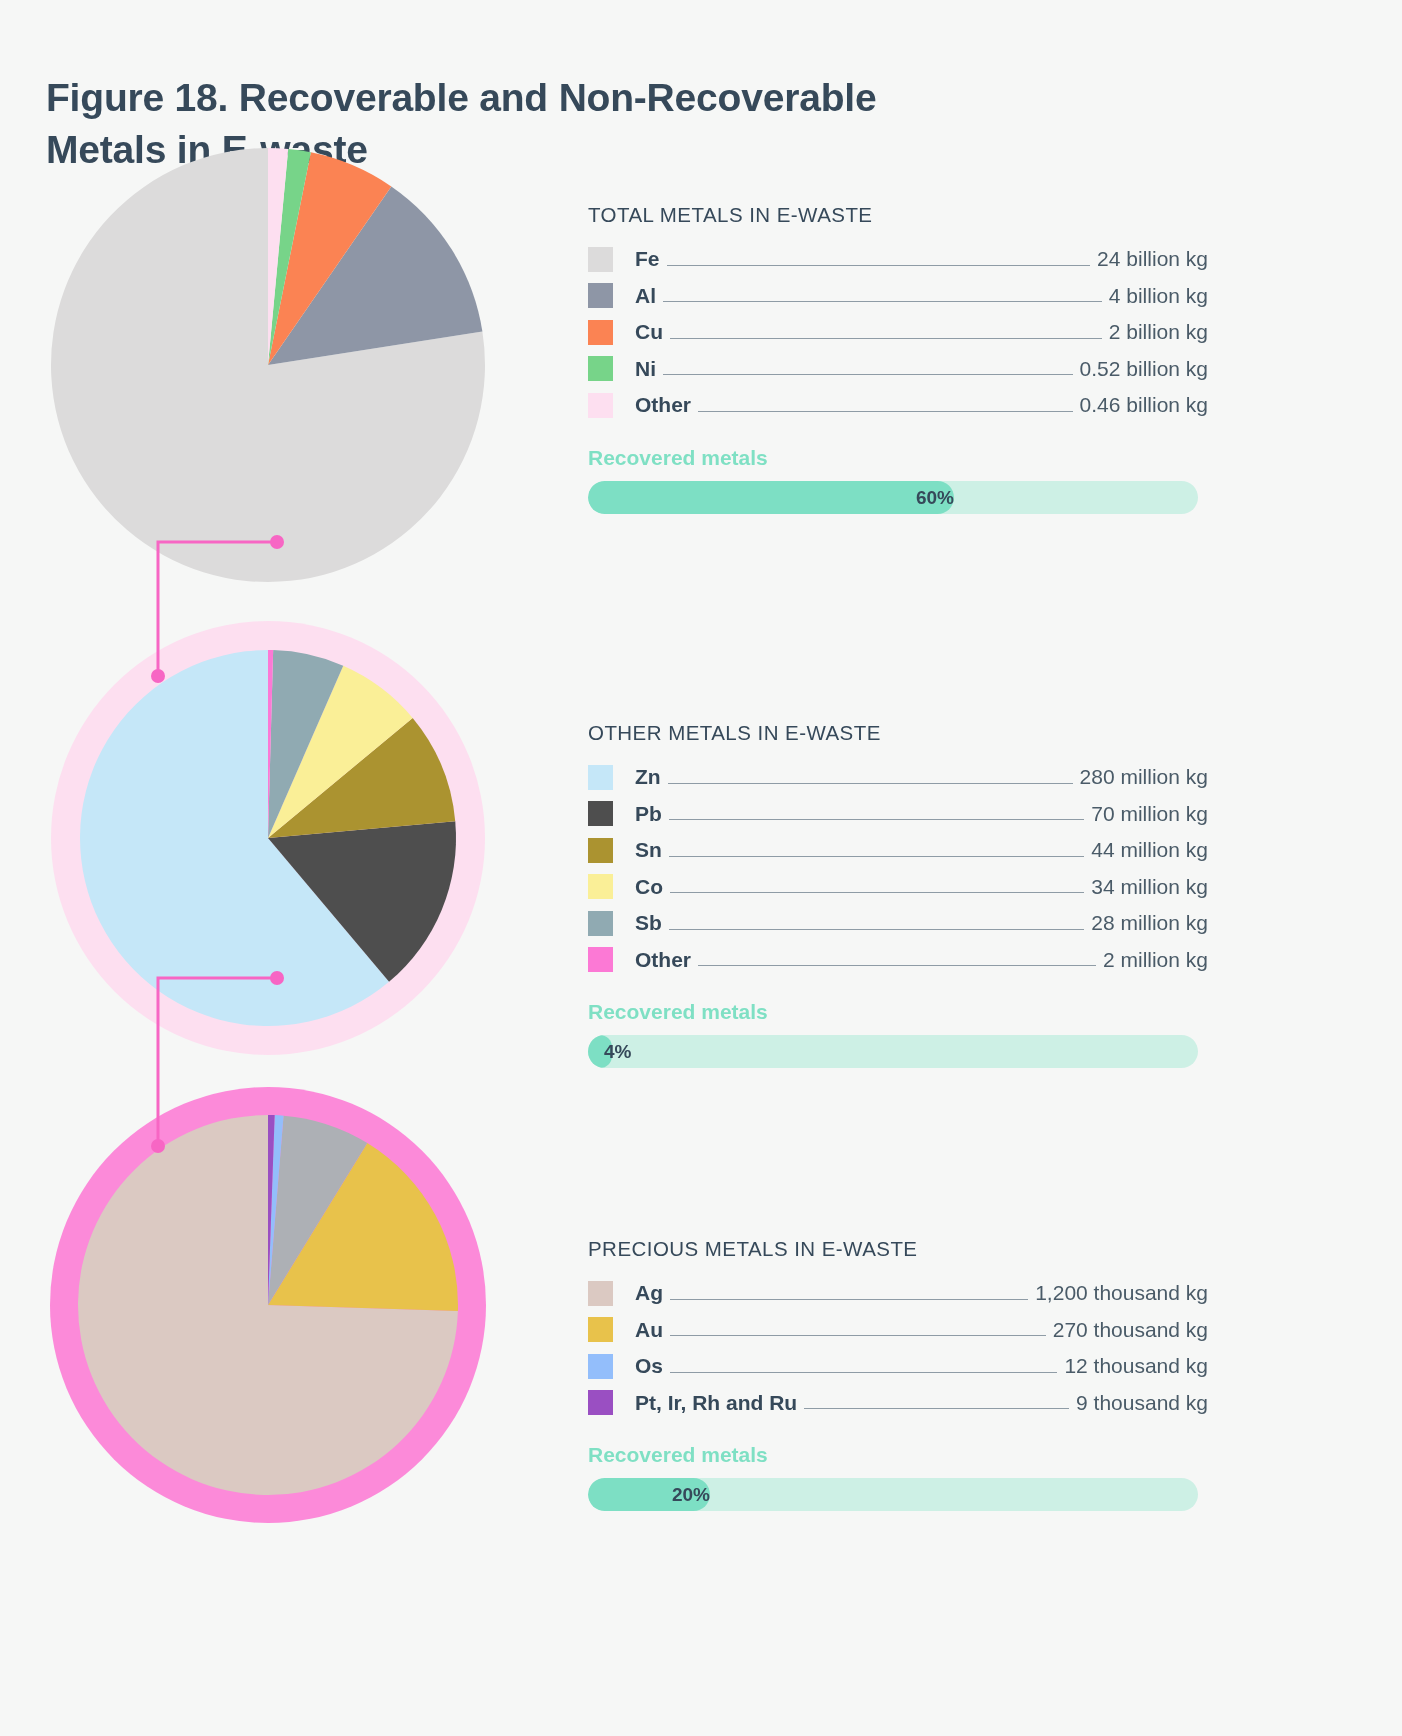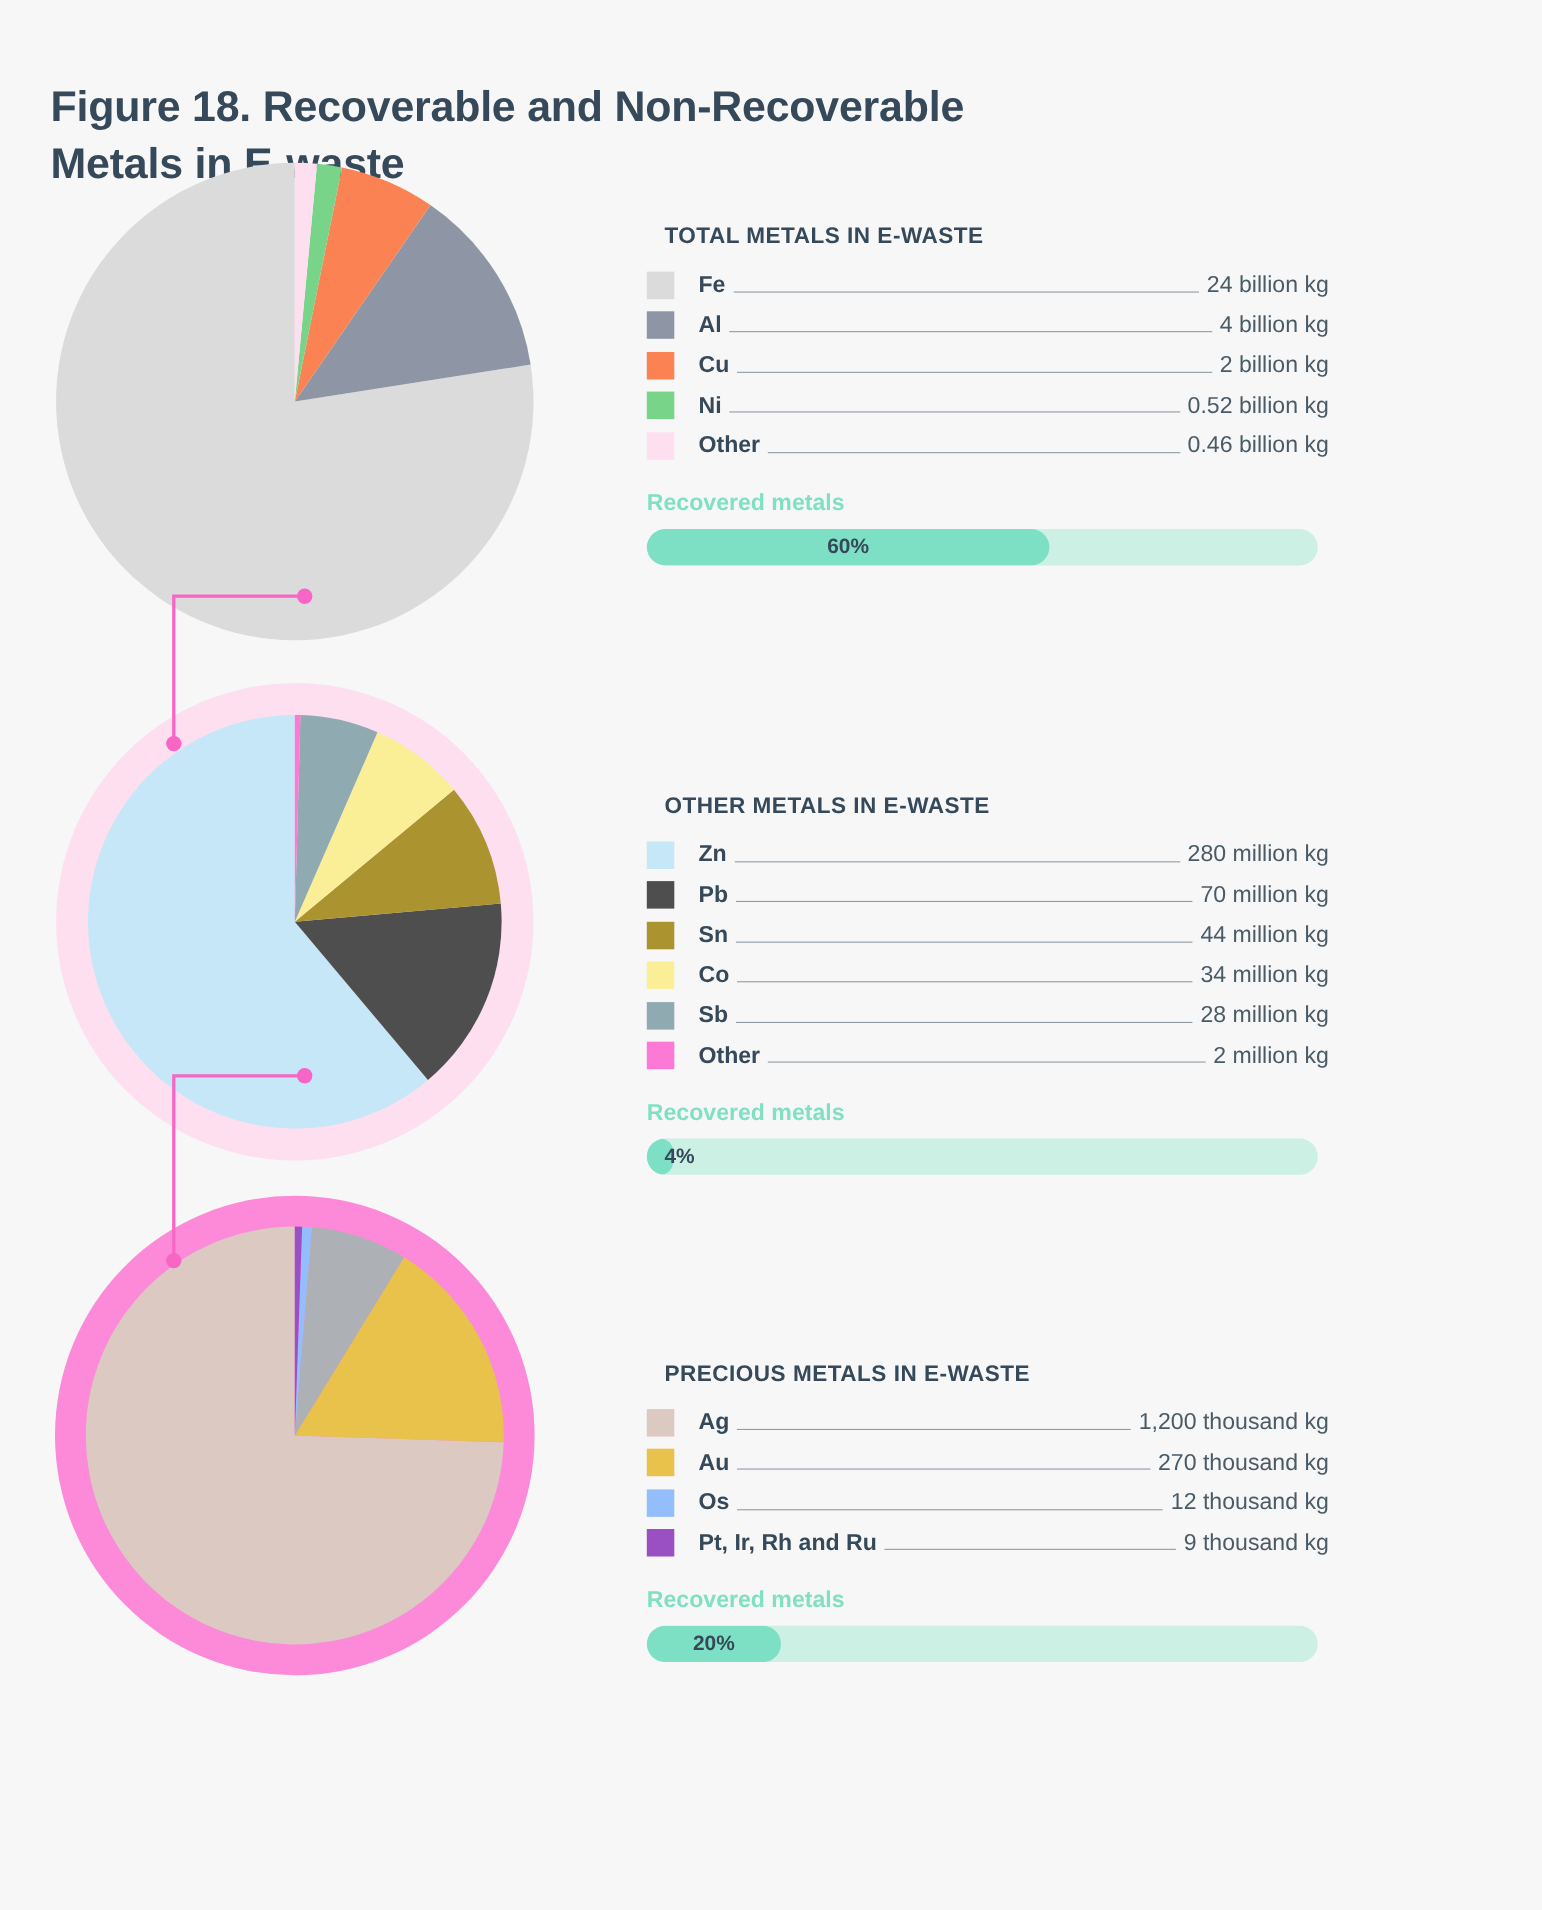--- a/index.html
+++ b/index.html
@@ -44,24 +44,24 @@
   }
 
   
   .block {
     position: absolute;
     width: 620px;
     left: 588px;
   }
   .block-title {
     font-size: 20.5px;
-    font-weight: bold;
+    font-weight: normal;
     letter-spacing: 0.45px;
     color: #36495a;
-    margin: 0 0 14px 16px;
+    margin: 0 0 14px 0;
   }
   .legend-row {
     display: flex;
     align-items: center;
     height: 36.5px;
   }
   .swatch {
     width: 25px;
     height: 25px;
     flex: 0 0 25px;
@@ -112,21 +112,21 @@
     position: absolute;
     top: 0;
     height: 33px;
     line-height: 33px;
     font-size: 19px;
     font-weight: bold;
     color: #36495a;
   }
   .bar-text.centered {
     left: 0;
-    text-align: center;
+    text-align: right;
   }
   .bar-text.inset {
     text-align: left;
   }
 </style>
 </head>
 <body>
 
 <div class="page">
 

